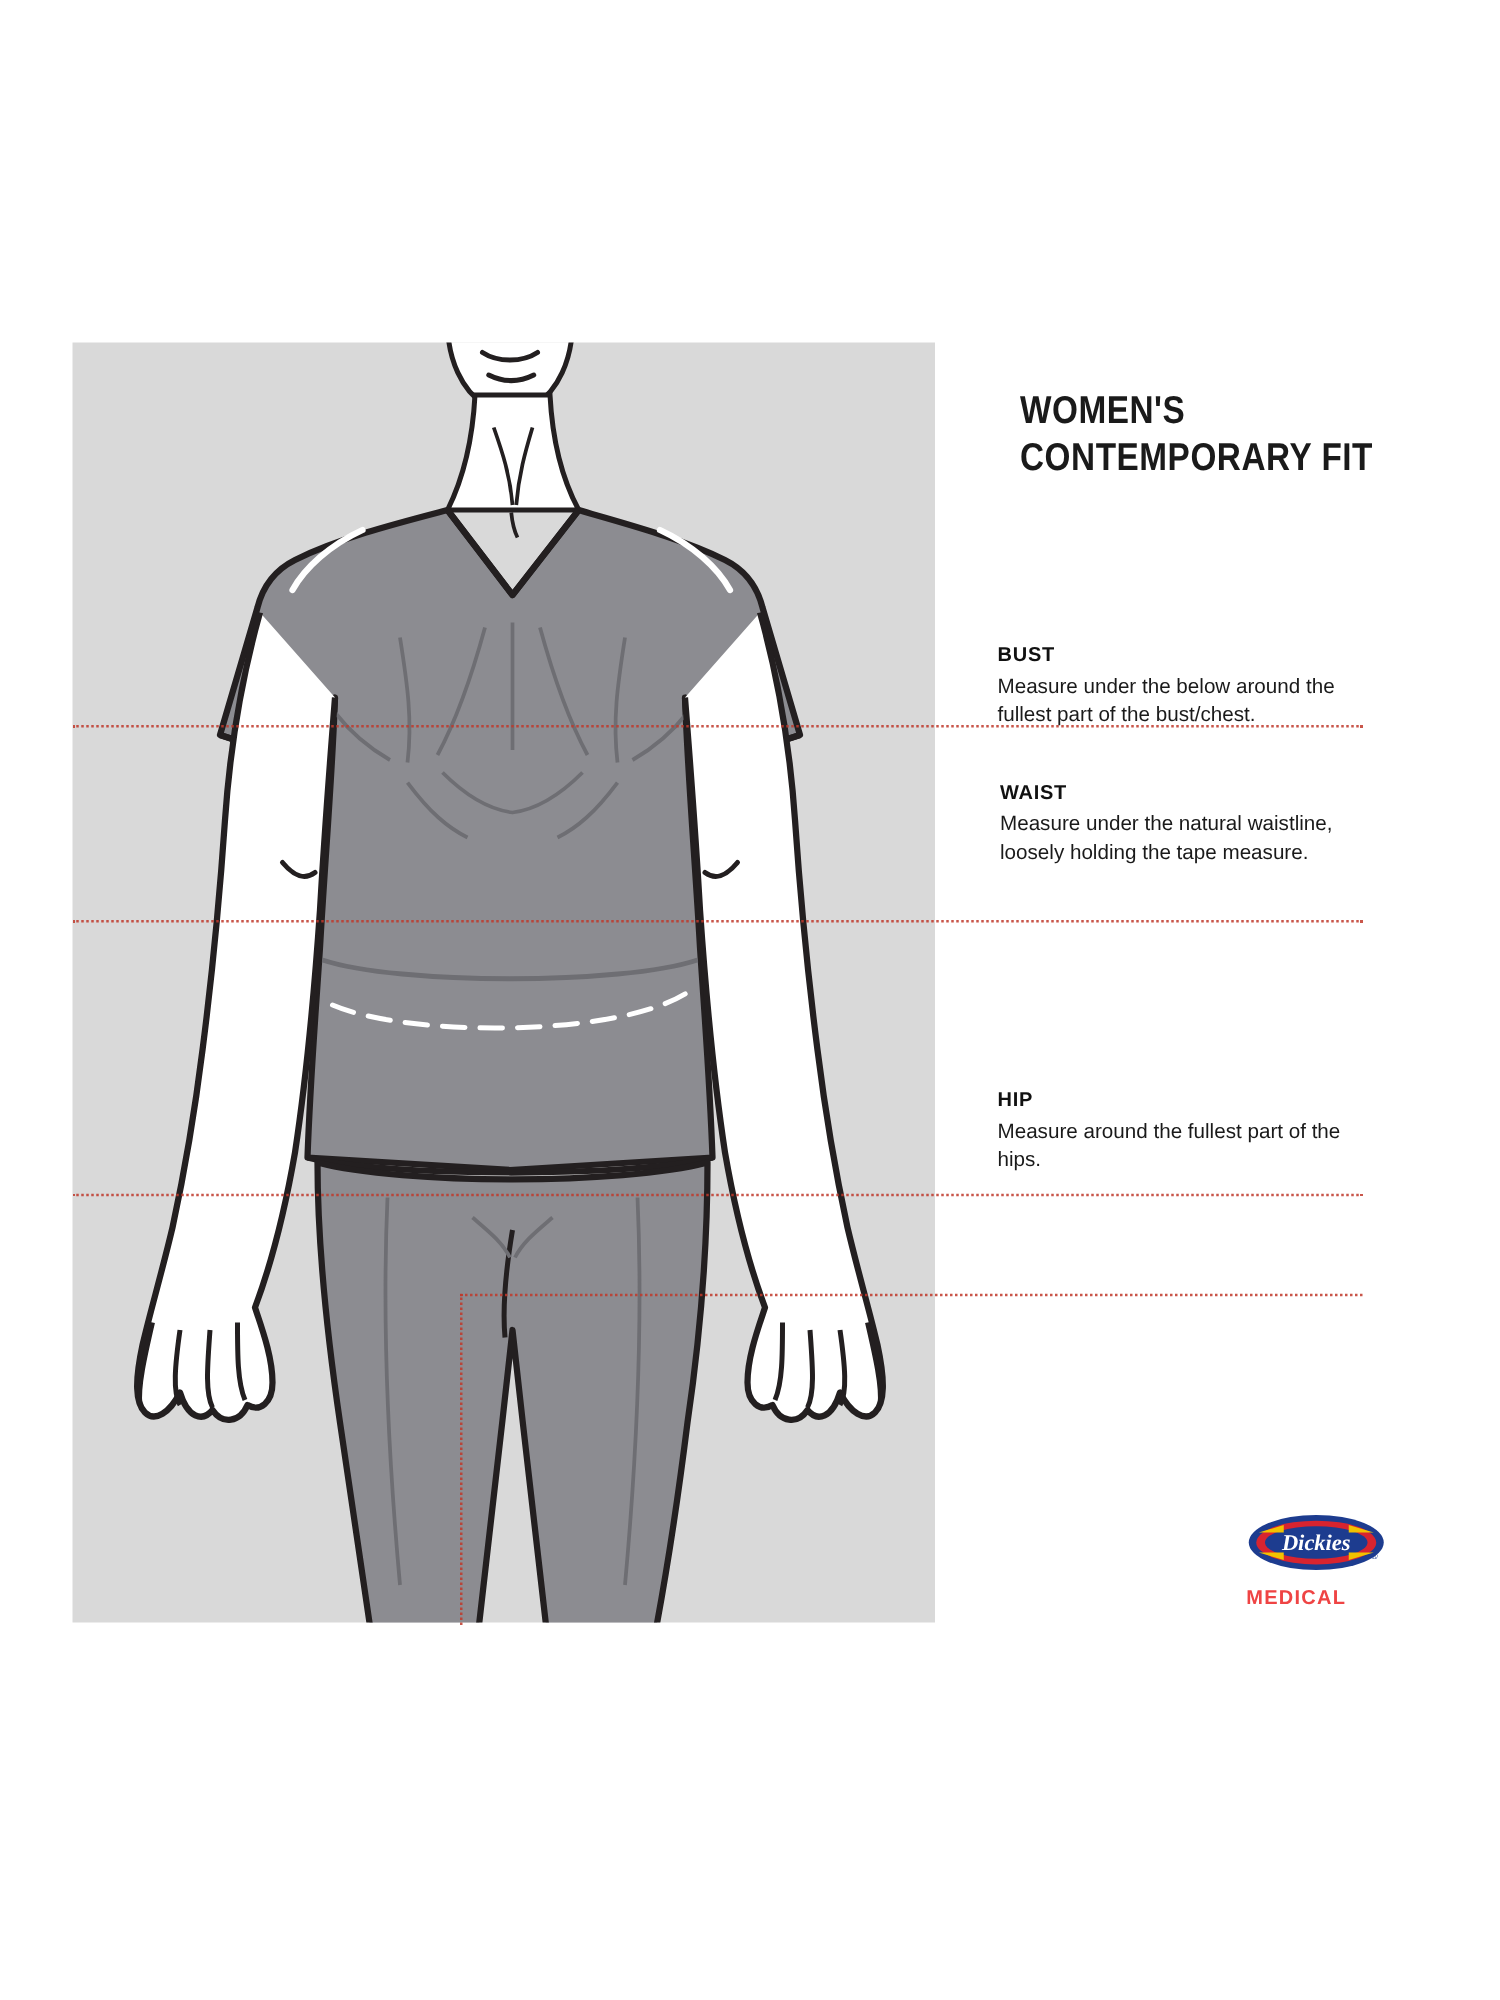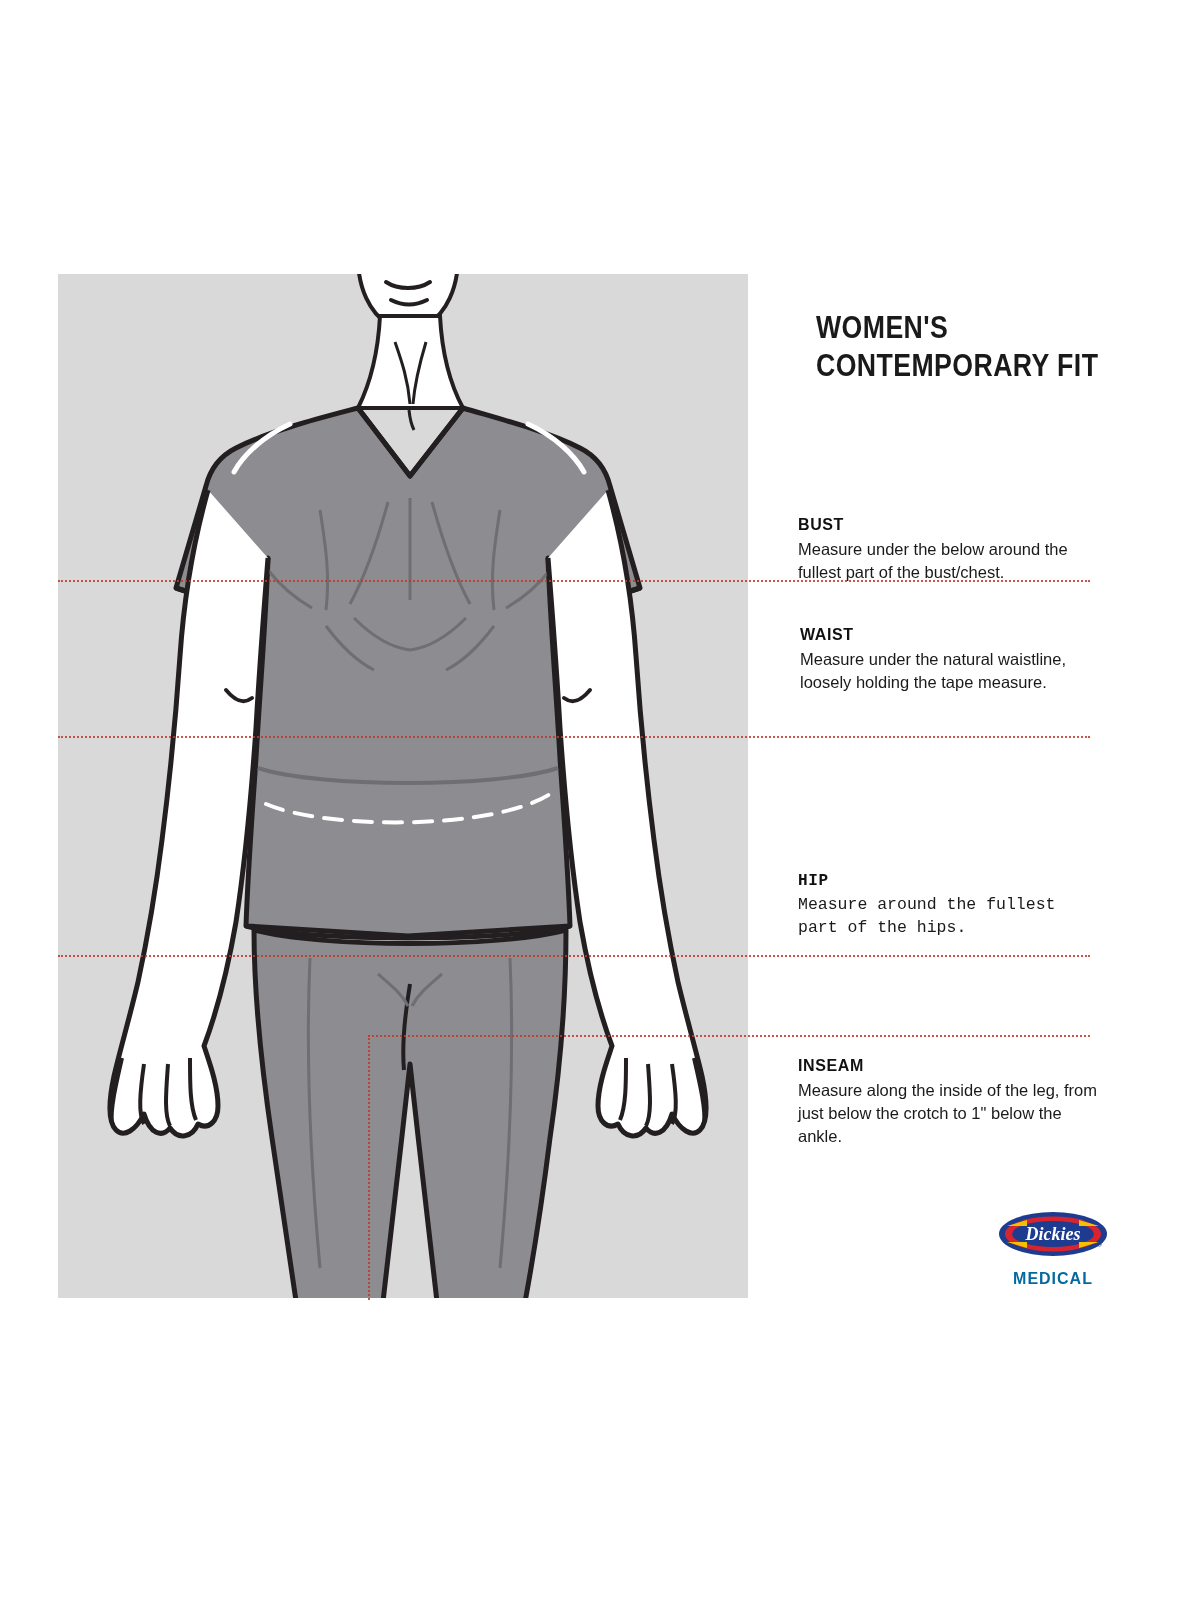--- a/index.html
+++ b/index.html
@@ -99,43 +99,43 @@
     margin-bottom: 4px;
   }
   .measure-desc {
     font-size: 16.5px;
     color: #1a1a1a;
     line-height: 1.38;
   }
 
   .blk-bust   { top: 472px; margin-top: 44px; }
   .blk-waist  { top: 626px; left: 800px; }
-  .blk-hip    { top: 872px; font-family: Liberation Mono, monospace; }
+  .blk-hip    { top: 872px; }
   .blk-inseam { top: 1057px; }
 
   
   .logo-wrap {
     position: absolute;
     left: 997px;
     top: 1206px;
     width: 112px;
     text-align: center;
   }
   .logo-badge {
     width: 112px;
     height: 56px;
     position: relative;
   }
   .logo-sub {
     margin-top: 8px;
     font-size: 16px;
     font-weight: bold;
     letter-spacing: 1px;
-    color: #0369a1;
-    text-align: center;
+    color: #ef4444;
+    text-align: left;
   }
 </style>
 </head>
 <body>
 
 <div id="canvas">
 
   <div class="illo-panel"></div>
 
   <svg class="figure-svg" viewBox="0 0 700 1110" aria-hidden="true">
@@ -280,24 +280,20 @@
   <div class="measure-block blk-waist">
     <div class="measure-label">WAIST</div>
     <div class="measure-desc">Measure under the natural waistline, loosely holding the tape measure.</div>
   </div>
 
   <div class="measure-block blk-hip">
     <div class="measure-label">HIP</div>
     <div class="measure-desc">Measure around the fullest part of the hips.</div>
   </div>
 
-  <div class="measure-block blk-inseam">
-    <div class="measure-label">INSEAM</div>
-    <div class="measure-desc">Measure along the inside of the leg, from just below the crotch to 1" below the ankle.</div>
-  </div>
 
   <div class="logo-wrap">
     <div class="logo-badge">
       <svg viewBox="0 0 112 56" width="112" height="56" aria-hidden="true">
         <ellipse cx="56" cy="28" rx="54" ry="22" fill="#1d3c8f"></ellipse>
         <ellipse cx="56" cy="28" rx="48" ry="17.5" fill="#d8242f"></ellipse>
         <ellipse cx="56" cy="28" rx="41" ry="13" fill="#1d3c8f"></ellipse>
         <path d="M10,20 L30,14 L30,20 Z" fill="#f2c200"></path>
         <path d="M10,36 L30,42 L30,36 Z" fill="#f2c200"></path>
         <path d="M102,20 L82,14 L82,20 Z" fill="#f2c200"></path>

